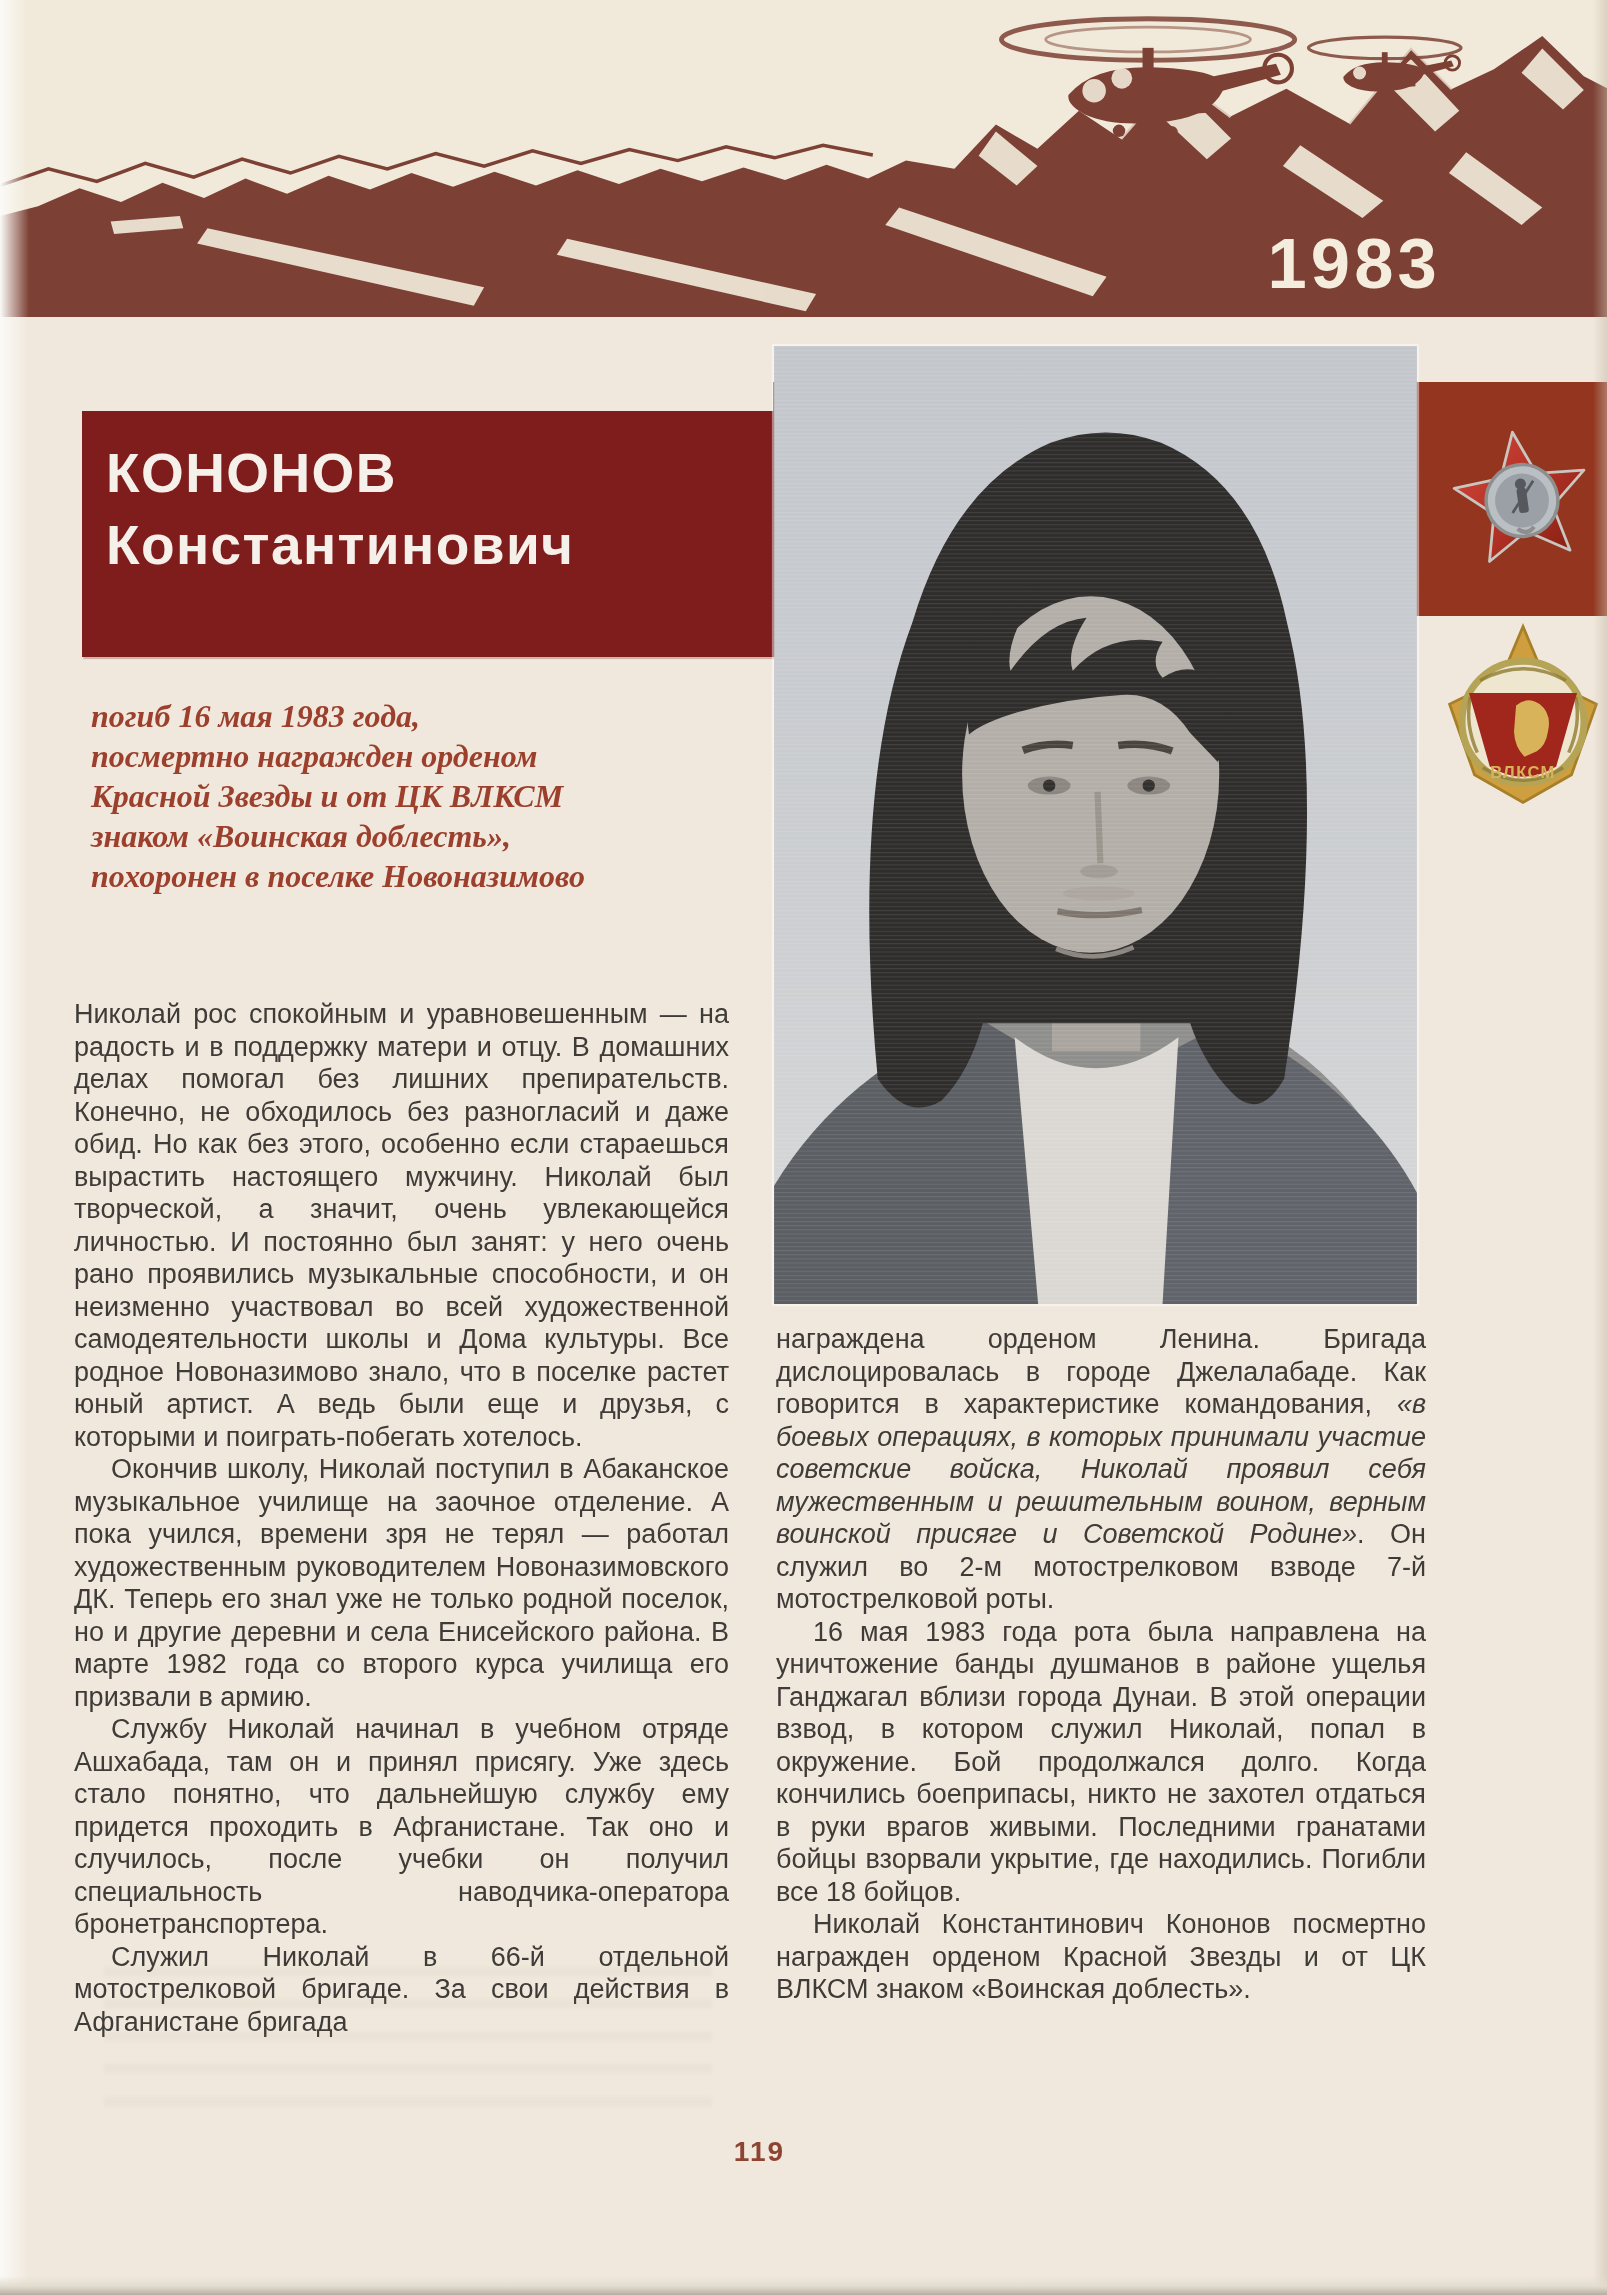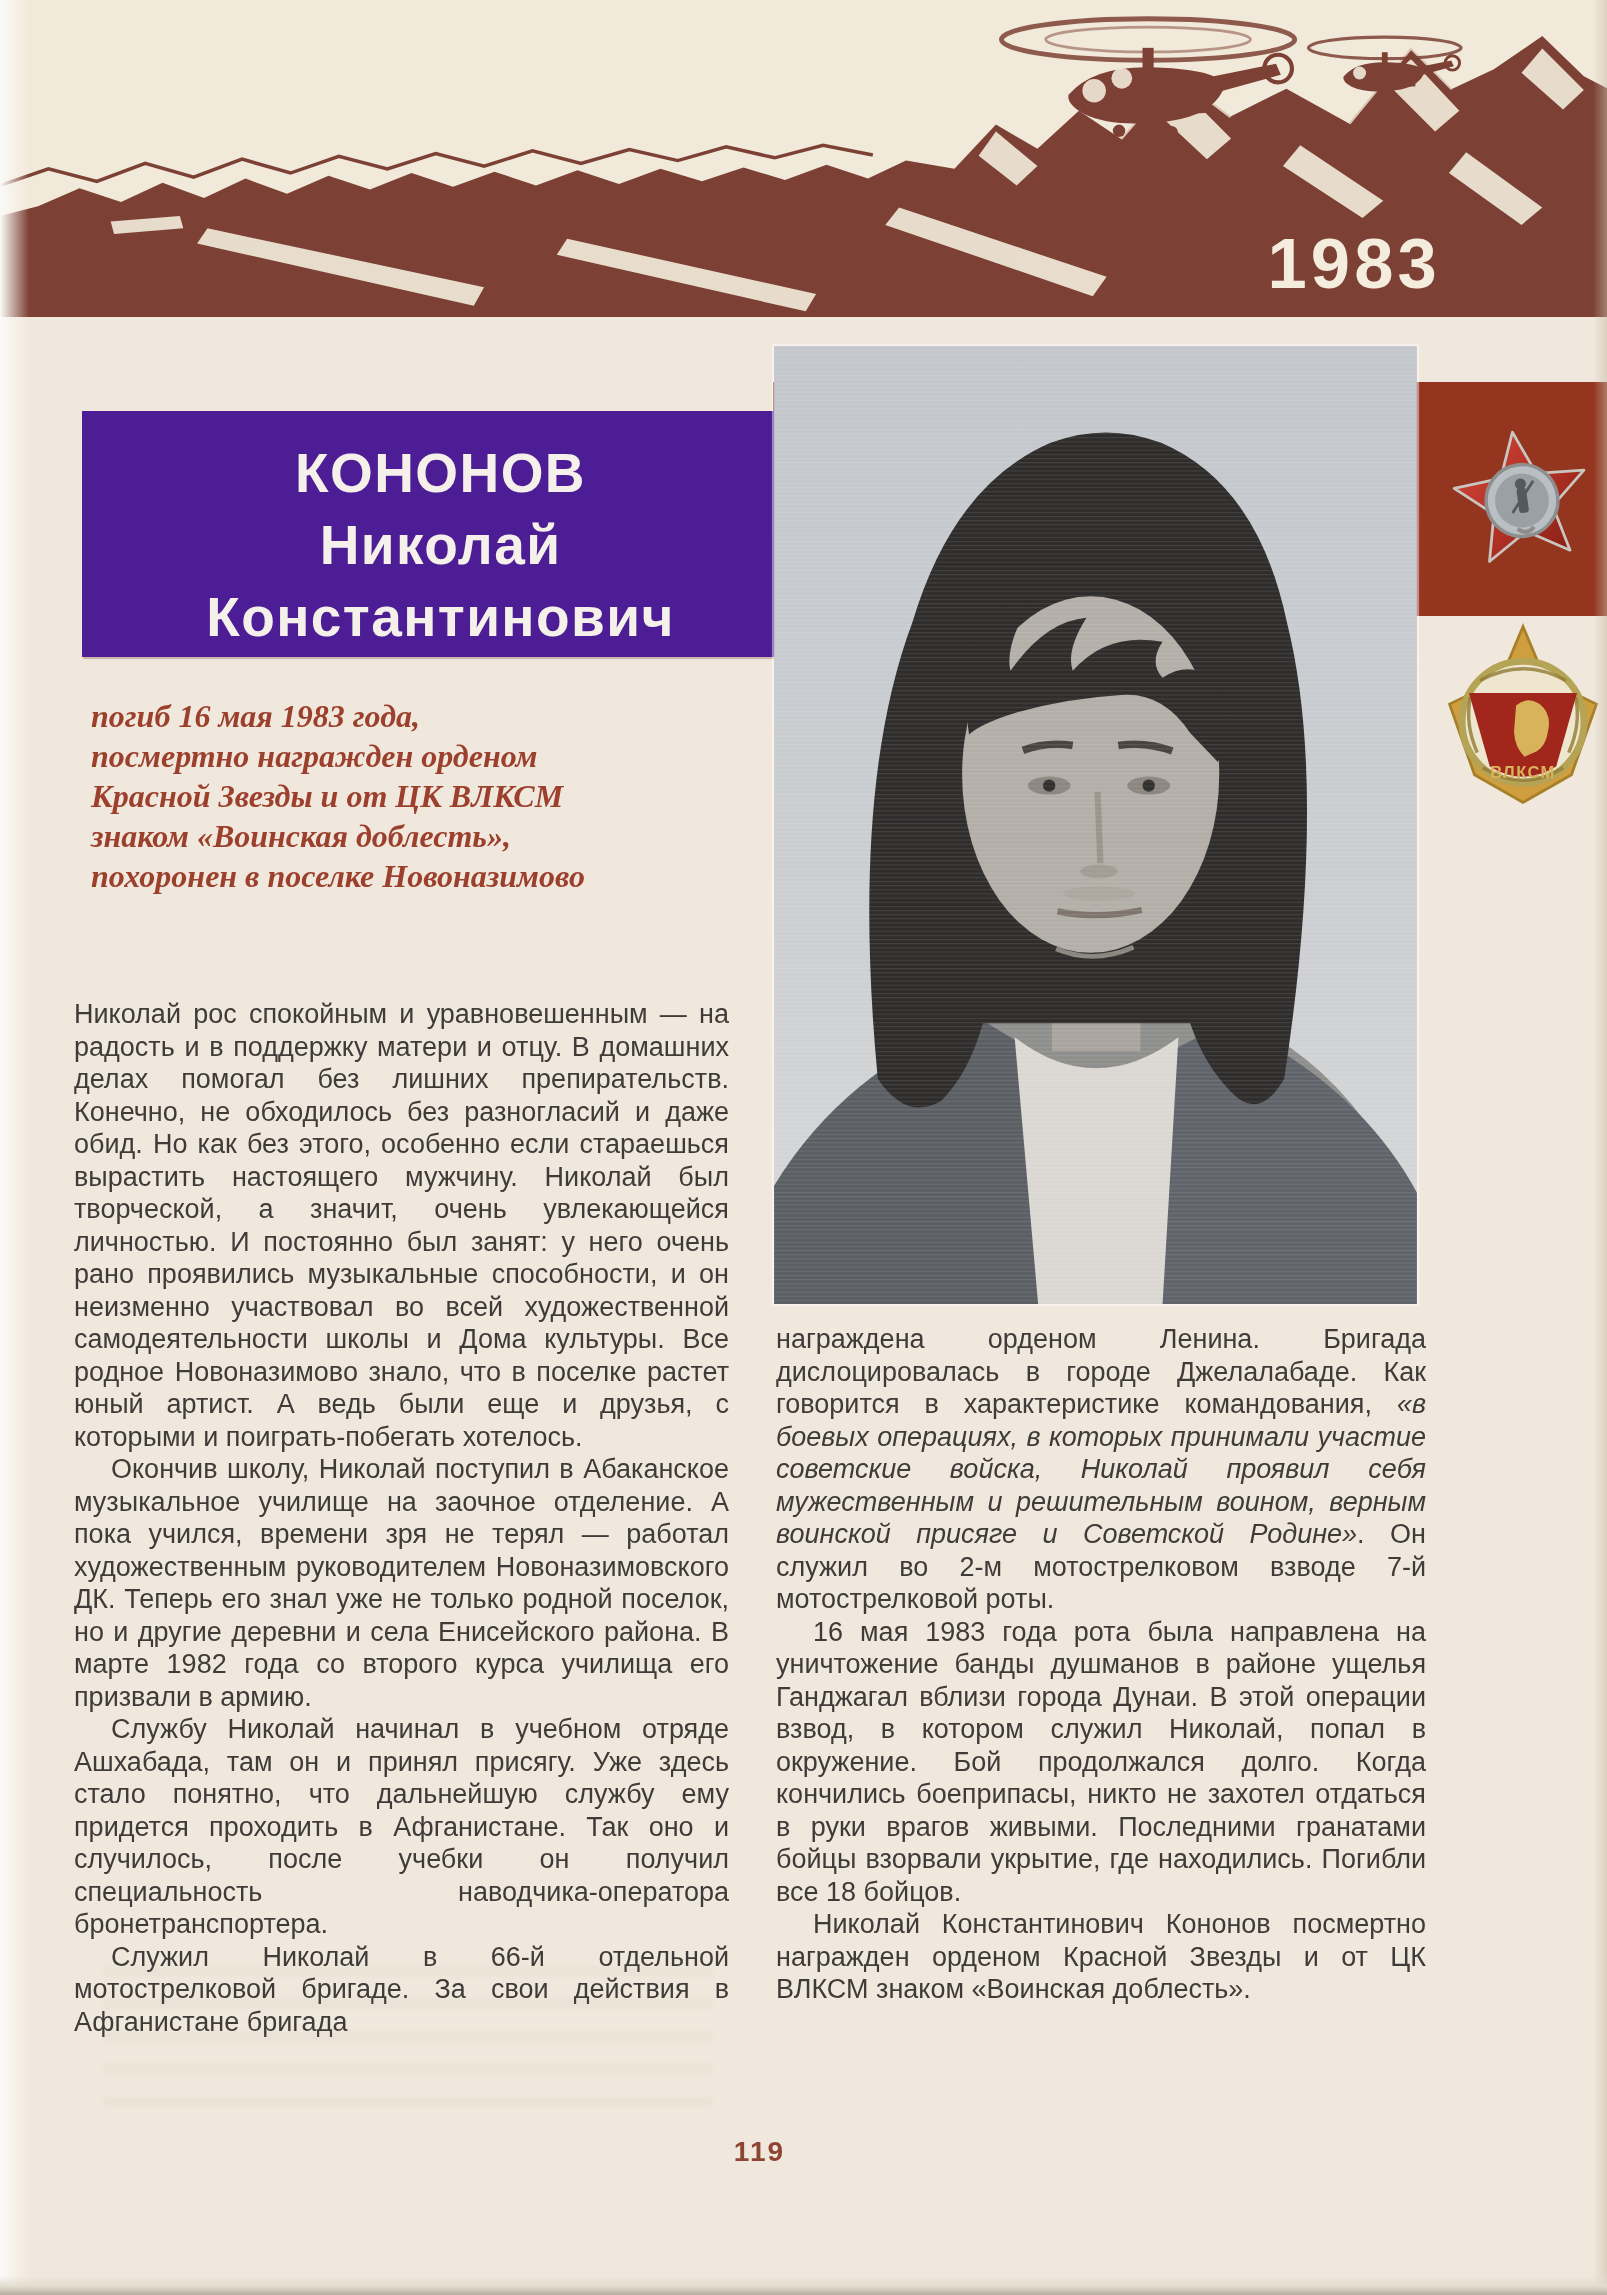--- a/index.html
+++ b/index.html
@@ -5,23 +5,23 @@
   html,body{margin:0;padding:0;background:#7a7a76;}
   .page{
     position:relative;width:1608px;height:2295px;overflow:hidden;
     background:#f0e8dc;
     font-family:"Liberation Sans", sans-serif;
   }
   svg{display:block}
   .banner{position:absolute;left:0;top:0;width:1608px;height:317px;}
   .title-block{
     position:absolute;left:82px;top:411px;width:693px;height:246px;
-    background:#4c1d95;color:#f5f1ea;box-sizing:border-box;
+    background:#7f1d1d;color:#f5f1ea;box-sizing:border-box;
     padding:26px 0 0 24px;font-size:55px;font-weight:700;line-height:72px;
-    letter-spacing:1.4px;box-shadow:1.4px 2.1px 0 rgba(90,30,15,.25);text-align:center;
+    letter-spacing:1.4px;box-shadow:1.4px 2.1px 0 rgba(90,30,15,.25);
   }
   .photo-band{position:absolute;left:773px;top:382px;width:835px;height:234px;background:#93351f;}
   .photo{position:absolute;left:774px;top:346px;width:643px;height:958px;box-shadow:0 0 0 2.1px rgba(255,255,255,.45);}
   .medal-star{position:absolute;left:1442px;top:427px;width:160px;height:147px;}
   .medal-badge{position:absolute;left:1444px;top:621px;width:158px;height:205px;}
   .lead{
     position:absolute;left:91px;top:696px;width:698px;
     font-family:"Liberation Serif", serif;font-style:italic;font-weight:700;
     font-size:32px;line-height:40px;color:#9c3f2d;
   }
@@ -104,21 +104,20 @@
       <line x1="150" y1="162" x2="295" y2="152" stroke-width="14"></line>
     </g>
 
     <text x="1958" y="416" text-anchor="middle" font-family="Liberation Sans, sans-serif" font-size="102" font-weight="bold" letter-spacing="6" fill="#f4ecdc">1983</text>
   </svg>
 
   <div class="photo-band"></div>
 
   <div class="title-block">
     <div>КОНОНОВ</div>
-    <div>Николай</div>
     <div>Константинович</div>
   </div>
 
   <svg class="photo" viewBox="0 0 930 1386">
     <defs>
       <linearGradient id="phbg" x1="0" y1="0" x2="0" y2="1">
         <stop offset="0" stop-color="#c3c7cc"></stop>
         <stop offset="0.6" stop-color="#ccced1"></stop>
         <stop offset="1" stop-color="#d8d9da"></stop>
       </linearGradient>

